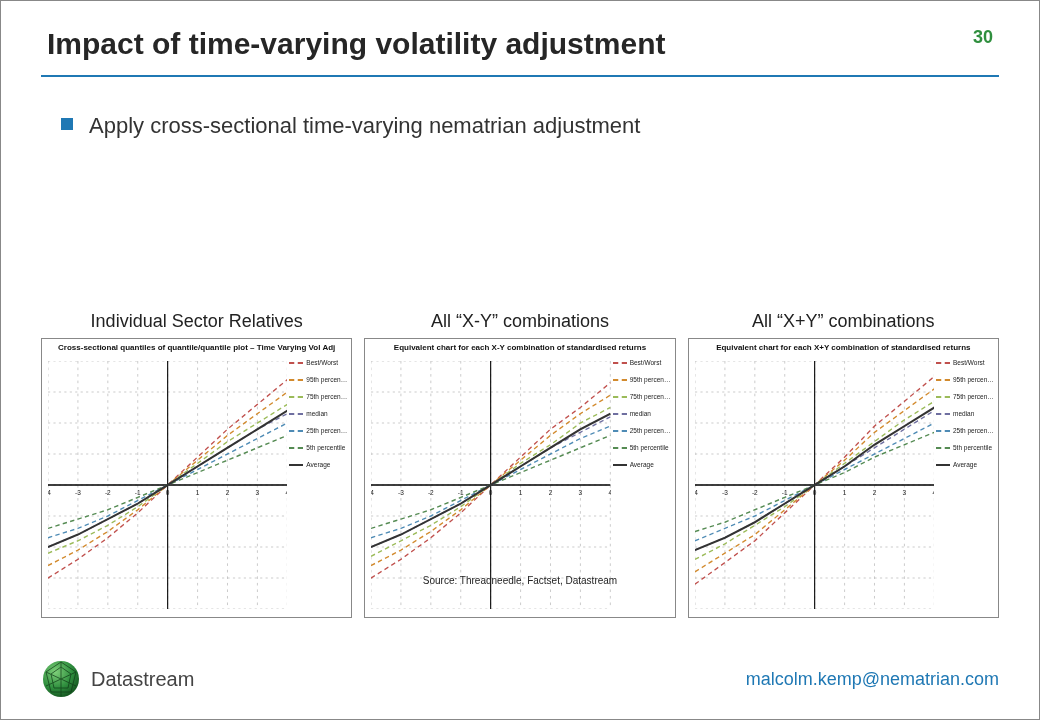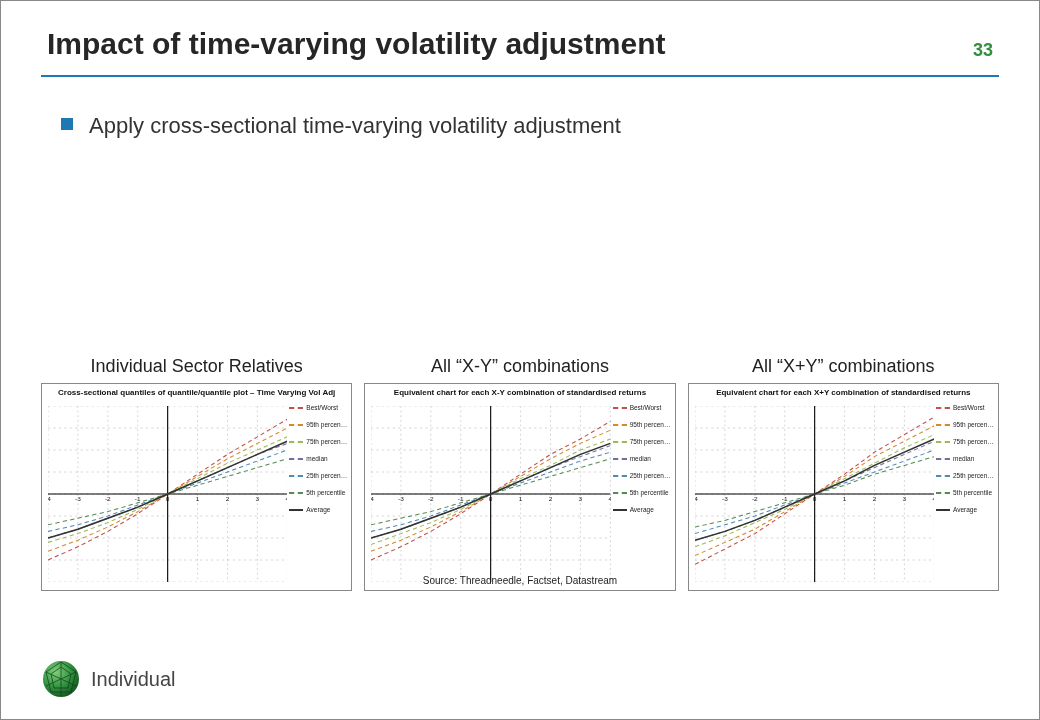--- a/index.html
+++ b/index.html
@@ -7,21 +7,21 @@
   .slide {
     width: 1040px; height: 720px;
     border: 1px solid #888;
     position: relative;
     padding: 0;
     background: #fff;
   }
   .header {
     padding: 26px 46px 8px 46px;
     display: flex;
-    align-items: flex-end;
+    align-items: flex-start;
     justify-content: space-between;
   }
   .title {
     font-size: 30px;
     font-weight: bold;
     color: #262626;
   }
   .page-num {
     font-size: 18px;
     font-weight: bold;
@@ -50,31 +50,31 @@
   }
   ul.lvl2 > li > .txt { font-size: 19px; color: #3a3a3a; line-height: 1.35; }
 
   .charts-row {
     position: absolute;
     left: 40px; right: 40px; top: 310px;
     display: flex;
     gap: 12px;
     justify-content: space-between;
   }
-  .chart-col { flex: 1 1 0; min-width: 0; margin-top: 45px; }
+  .chart-col { flex: 1 1 0; min-width: 0; }
   .chart-col .col-title {
     text-align: center;
     font-size: 18px;
     color: #222;
     margin-bottom: 6px;
     white-space: nowrap;
   }
   .chart-box {
     border: 1px solid #888;
-    height: 208px;
+    height: 280px;
     background: #fff;
     position: relative;
     padding: 4px 4px 4px 4px;
     display: flex;
   }
   .chart-inner-title {
     position: absolute;
     top: 4px; left: 0; right: 0;
     text-align: center;
     font-size: 8px;
@@ -123,28 +123,28 @@
   .axis-line { stroke: #000; stroke-width: 1; }
   .tick-label { font-size: 6px; fill: #222; }
 </style>
 </head>
 <body>
 
 <div class="slide">
 
   <div class="header">
     <div class="title">Impact of time-varying volatility adjustment</div>
-    <div class="page-num">33</div>
+    <div class="page-num">30</div>
   </div>
   <div class="rule"></div>
 
   <div class="body">
     <ul class="lvl1">
       <li>
-        <div class="txt">Apply cross-sectional time-varying volatility adjustment</div>
+        <div class="txt">Apply cross-sectional time-varying nematrian adjustment</div>
       </li>
     </ul>
   </div>
 
   <div class="charts-row">
 
   <div class="chart-col">
         <div class="col-title">Individual Sector Relatives</div>
         <div class="chart-box">
           <div class="chart-inner-title">Cross-sectional quantiles of quantile/quantile plot – Time Varying Vol Adj</div>
@@ -390,17 +390,18 @@
           <circle cx="20" cy="20" r="18" fill="url(#g1)"></circle>
           <g stroke="#0e3a16" stroke-width="1" fill="none" opacity="0.7">
             <polygon points="20,3 35,13 30,33 10,33 5,13"></polygon>
             <polygon points="20,8 30,15 27,29 13,29 10,15"></polygon>
             <line x1="20" y1="3" x2="20" y2="37"></line>
             <line x1="5" y1="13" x2="35" y2="27"></line>
             <line x1="35" y1="13" x2="5" y2="27"></line>
           </g>
         </svg>
       </span>
-      <span class="brand-name">Individual</span>
+      <span class="brand-name">Datastream</span>
     </div>
+    <div class="email">malcolm.kemp@nematrian.com</div>
   </div>
 
 </div>
 
 </body></html>

